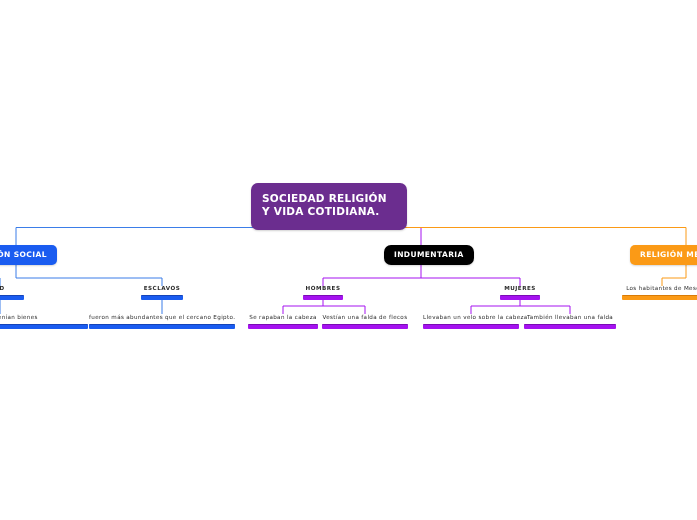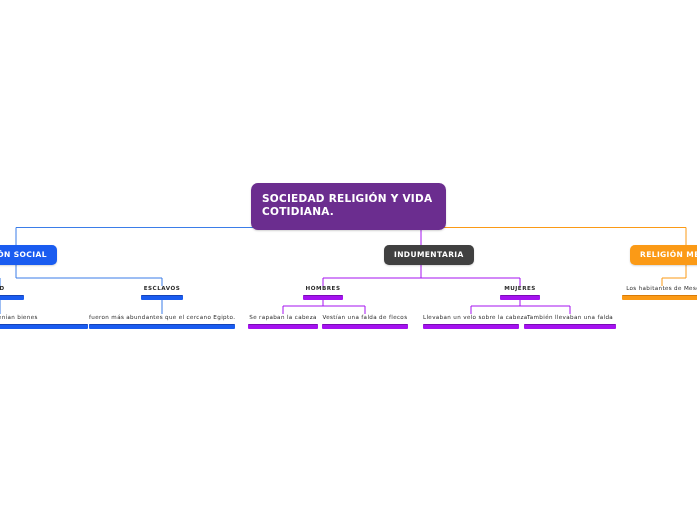--- a/index.html
+++ b/index.html
@@ -31,21 +31,21 @@
     width: 697px;
     height: 520px;
     pointer-events: none;
   }
 
   
   .root-node {
     position: absolute;
     left: 251px;
     top: 183px;
-    width: 195px;
+    width: 156px;
     box-sizing: border-box;
     background: #6b2d8f;
     border-radius: 7px;
     padding: 9px 11px 11px 11px;
     color: #ffffff;
     font-size: 10.5px;
     font-weight: bold;
     line-height: 1.28;
     letter-spacing: 0.25px;
     box-shadow: 0 1px 2px rgba(0,0,0,0.18);
@@ -59,21 +59,21 @@
     color: #ffffff;
     font-size: 7.5px;
     font-weight: bold;
     letter-spacing: 0.4px;
     white-space: nowrap;
     padding: 5px 10px 6px 10px;
     box-shadow: 0 1px 2px rgba(0,0,0,0.16);
     text-align: center;
   }
   .branch-blue   { background: #1a5cf0; }
-  .branch-purple { background: #404040; }
+  .branch-purple { background: #000000; border-radius: 7px; }
   .branch-orange { background: #fb9a16; }
 
   
   .bar-node {
     position: absolute;
     box-sizing: border-box;
     text-align: center;
     white-space: nowrap;
   }
   .bar-node .bar-label {

